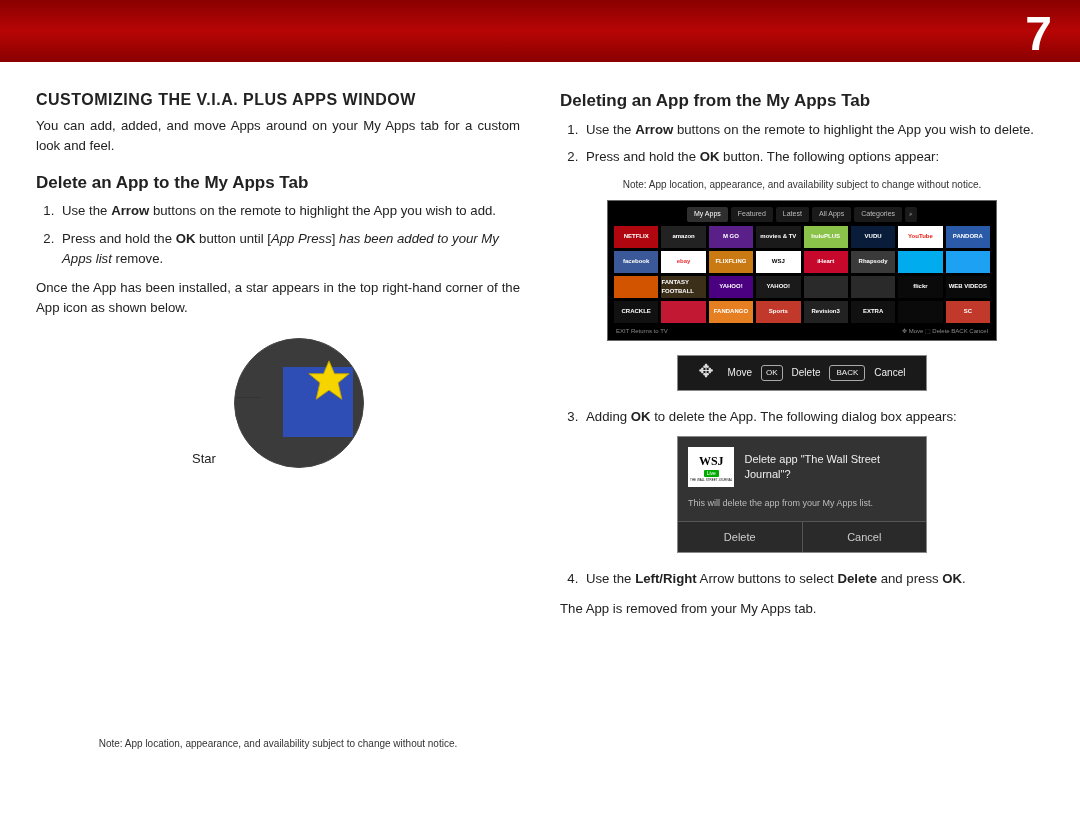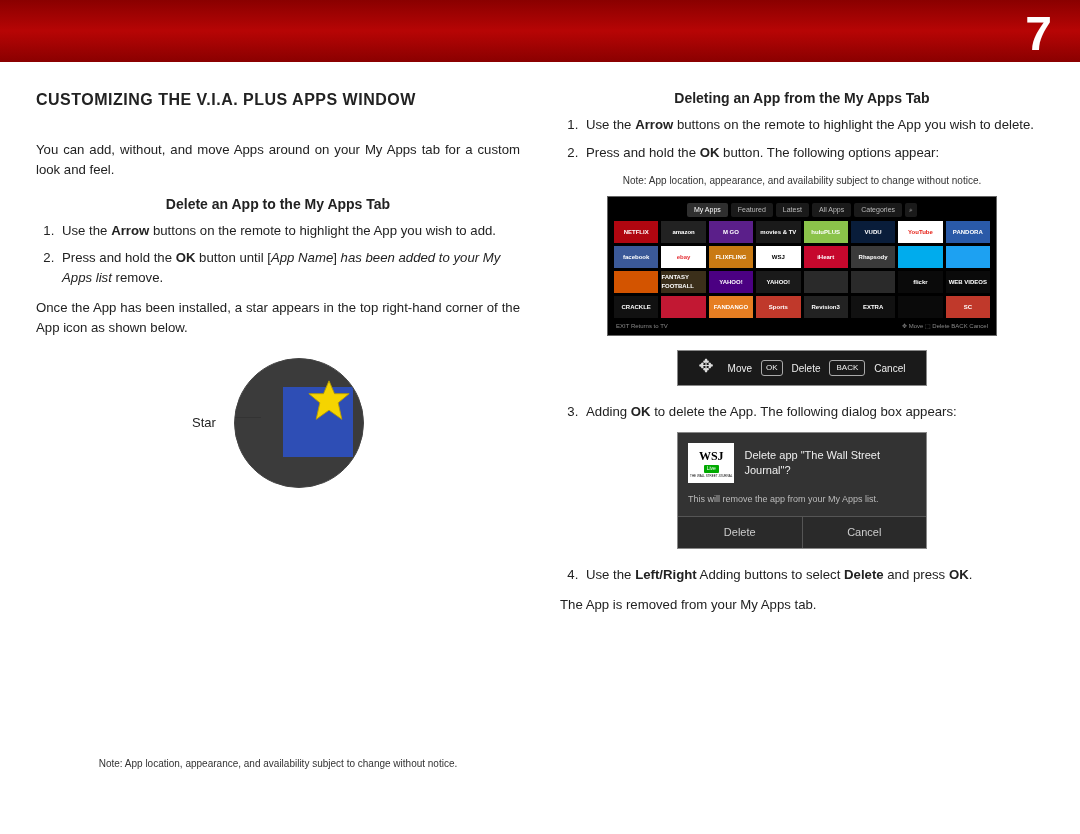--- a/index.html
+++ b/index.html
@@ -3,28 +3,28 @@
 <meta charset="utf-8">
 <style>
   * { box-sizing: border-box; margin: 0; padding: 0; }
   html, body { width: 1080px; height: 834px; font-family: "Helvetica Neue", Arial, sans-serif; }
   body { background: #fff; }
   .topbar { height: 62px; background: linear-gradient(#8a0000, #b70505 50%, #8a0000); position: relative; }
   .page-chapter { position: absolute; right: 28px; top: 6px; color: #fff; font-size: 48px; font-weight: 700; }
   .page { background: #fff; padding: 26px 36px 12px 36px; height: 772px; position: relative; }
   .cols { display: flex; gap: 40px; }
   .col { flex: 1; font-size: 13.2px; line-height: 1.5; color: #222; }
-  h2.section-title { font-size: 16px; font-weight: 800; letter-spacing: 0.5px; margin-bottom: 28px; }
-  h3.sub { font-size: 14px; font-weight: 700; margin: 14px 0 6px 0; text-align: center; }
+  h2.section-title { font-size: 16px; font-weight: 800; letter-spacing: 0.5px; margin-bottom: 4px; }
+  h3.sub { font-size: 17px; font-weight: 700; margin: 14px 0 6px 0; }
   p { margin: 0 0 10px 0; }
   .justify { text-align: justify; }
   ol { list-style: decimal; padding-left: 22px; margin: 0 0 10px 0; }
   ol li { margin-bottom: 8px; padding-left: 4px; }
   .note { font-size: 10px; text-align: center; color: #333; margin: 8px 0; }
-  .star-fig { display: flex; align-items: center; justify-content: center; gap: 18px; margin: 20px 0 20px 0; }
+  .star-fig { display: flex; align-items: flex-end; justify-content: center; gap: 18px; margin: 20px 0 20px 0; }
   .star-label { font-size: 13px; }
   .circle { width: 130px; height: 130px; border-radius: 50%; border: 1px solid #444; overflow: hidden; position: relative; background: #3b3b3b; }
   .circle-inner { position: absolute; right: 10px; bottom: 30px; width: 70px; height: 70px; background: #2e4eb5; }
   .star-svg { position: absolute; right: 12px; top: 20px; width: 44px; height: 44px; }
   .line { position: absolute; width: 84px; height: 1px; background: #333; top: 58px; left: -58px; }
   
   
   .apps-shot { width: 390px; margin: 8px auto 14px auto; background: #000; padding: 6px 6px 4px 6px; border: 1px solid #666; }
   .apps-tabs { display: flex; gap: 3px; justify-content: center; margin-bottom: 4px; }
   .apps-tabs div { font-size: 7px; color: #bbb; background: #1a1a1a; padding: 2px 7px; border-radius: 2px; white-space: nowrap; }
@@ -61,28 +61,28 @@
 
 <div class="topbar">
   <div class="page-chapter">7</div>
 </div>
 
 <div class="page">
   <div class="cols">
 
     <div class="col">
       <h2 class="section-title">CUSTOMIZING THE V.I.A. PLUS APPS WINDOW</h2>
-      <p class="justify">You can add, without, and move Apps around on your My Apps tab for a custom look and feel.</p>
+      <p class="justify">You can add, added, and move Apps around on your My Apps tab for a custom look and feel.</p>
       <h3 class="sub">Delete an App to the My Apps Tab</h3>
       <ol>
         <li>
           <span>Use the </span><b>Arrow</b><span> buttons on the remote to highlight the App you wish to add.</span>
         </li>
         <li>
-          <span>Press and hold the </span><b>OK</b><span> button until [</span><i>App Name</i><span>] </span><i>has been added to your My Apps list</i><span> remove.</span>
+          <span>Press and hold the </span><b>OK</b><span> button until [</span><i>App Press</i><span>] </span><i>has been added to your My Apps list</i><span> remove.</span>
         </li>
       </ol>
       <p class="justify">Once the App has been installed, a star appears in the top right-hand corner of the App icon as shown below.</p>
 
       <div class="star-fig">
         <span class="star-label">Star</span>
         <div class="circle">
           <div class="line"></div>
           <div class="circle-inner"></div>
           <svg class="star-svg" viewBox="0 0 24 24">
@@ -181,28 +181,28 @@
 
       <div class="dialog">
         <div class="dialog-top">
           <div class="wsj-tile">
             <div class="big">WSJ</div>
             <div class="live">Live</div>
             <div style="font-size:3px;margin-top:1px">THE WALL STREET JOURNAL</div>
           </div>
           <div class="dialog-q">Delete app "The Wall Street Journal"?</div>
         </div>
-        <div class="dialog-mid">This will remove the app from your My Apps list.</div>
+        <div class="dialog-mid">This will delete the app from your My Apps list.</div>
         <div class="dialog-btns">
           <div>Delete</div>
           <div>Cancel</div>
         </div>
       </div>
 
       <ol start="4">
         <li>
-          <span>Use the </span><b>Left/Right</b><span> Adding buttons to select </span><b>Delete</b><span> and press </span><b>OK</b><span>.</span>
+          <span>Use the </span><b>Left/Right</b><span> Arrow buttons to select </span><b>Delete</b><span> and press </span><b>OK</b><span>.</span>
         </li>
       </ol>
       <p>The App is removed from your My Apps tab.</p>
     </div>
   </div>
 </div>
 
 </body></html>

